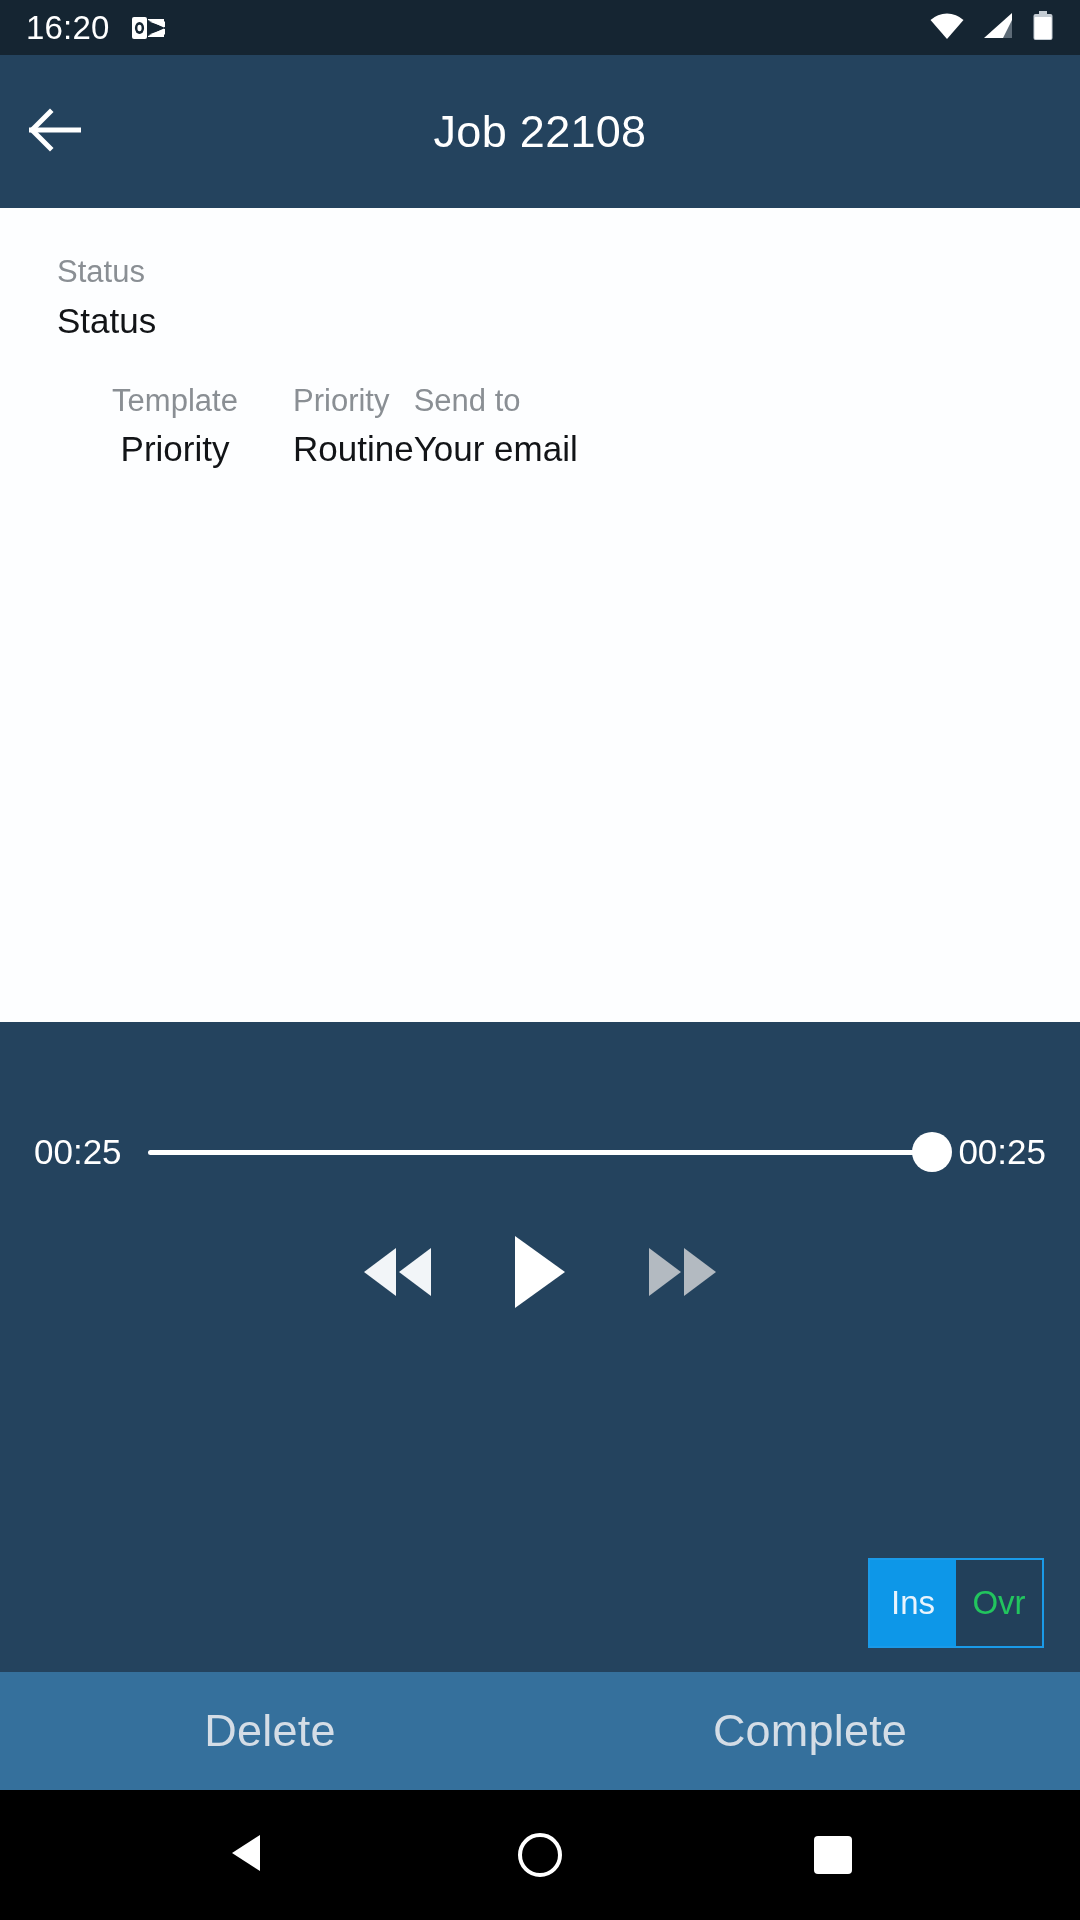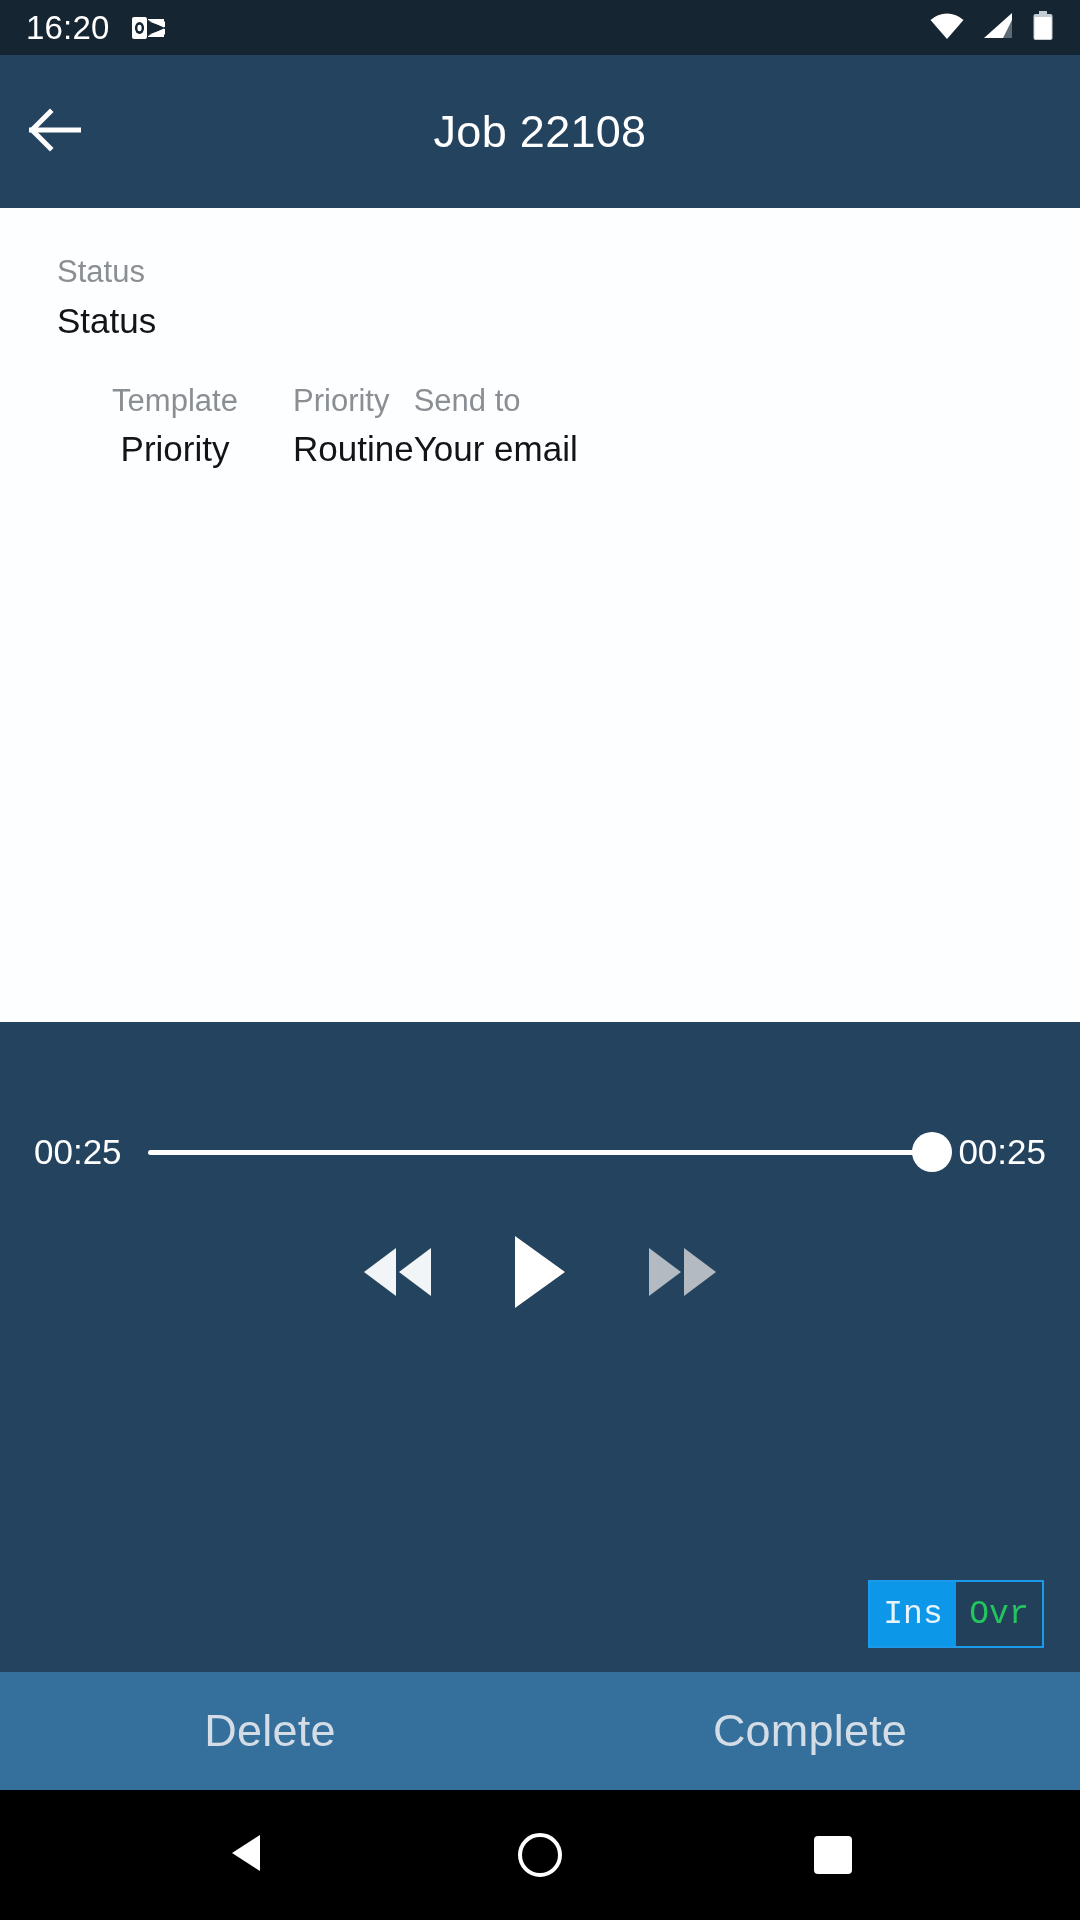--- a/index.html
+++ b/index.html
@@ -116,23 +116,22 @@
     display:flex; align-items:center; justify-content:center;
     cursor:pointer;
     background:none; border:none;
   }
 
   .mode-toggle {
     position:absolute;
     right:36px; bottom:24px;
     display:flex;
     border:2px solid #1a9ae8;
-    height:68px;
+    height:90px;
     overflow:hidden;
-    font-family:Liberation Mono, monospace;
   }
   .mode-seg {
     width:86px;
     display:flex; align-items:center; justify-content:center;
     font-size:33px; font-weight:400;
     cursor:pointer;
   }
   .mode-seg.on { background:#0d97e8; color:#e8f4fd; }
   .mode-seg.off { background:#22405a; color:#22c55e; }
 

